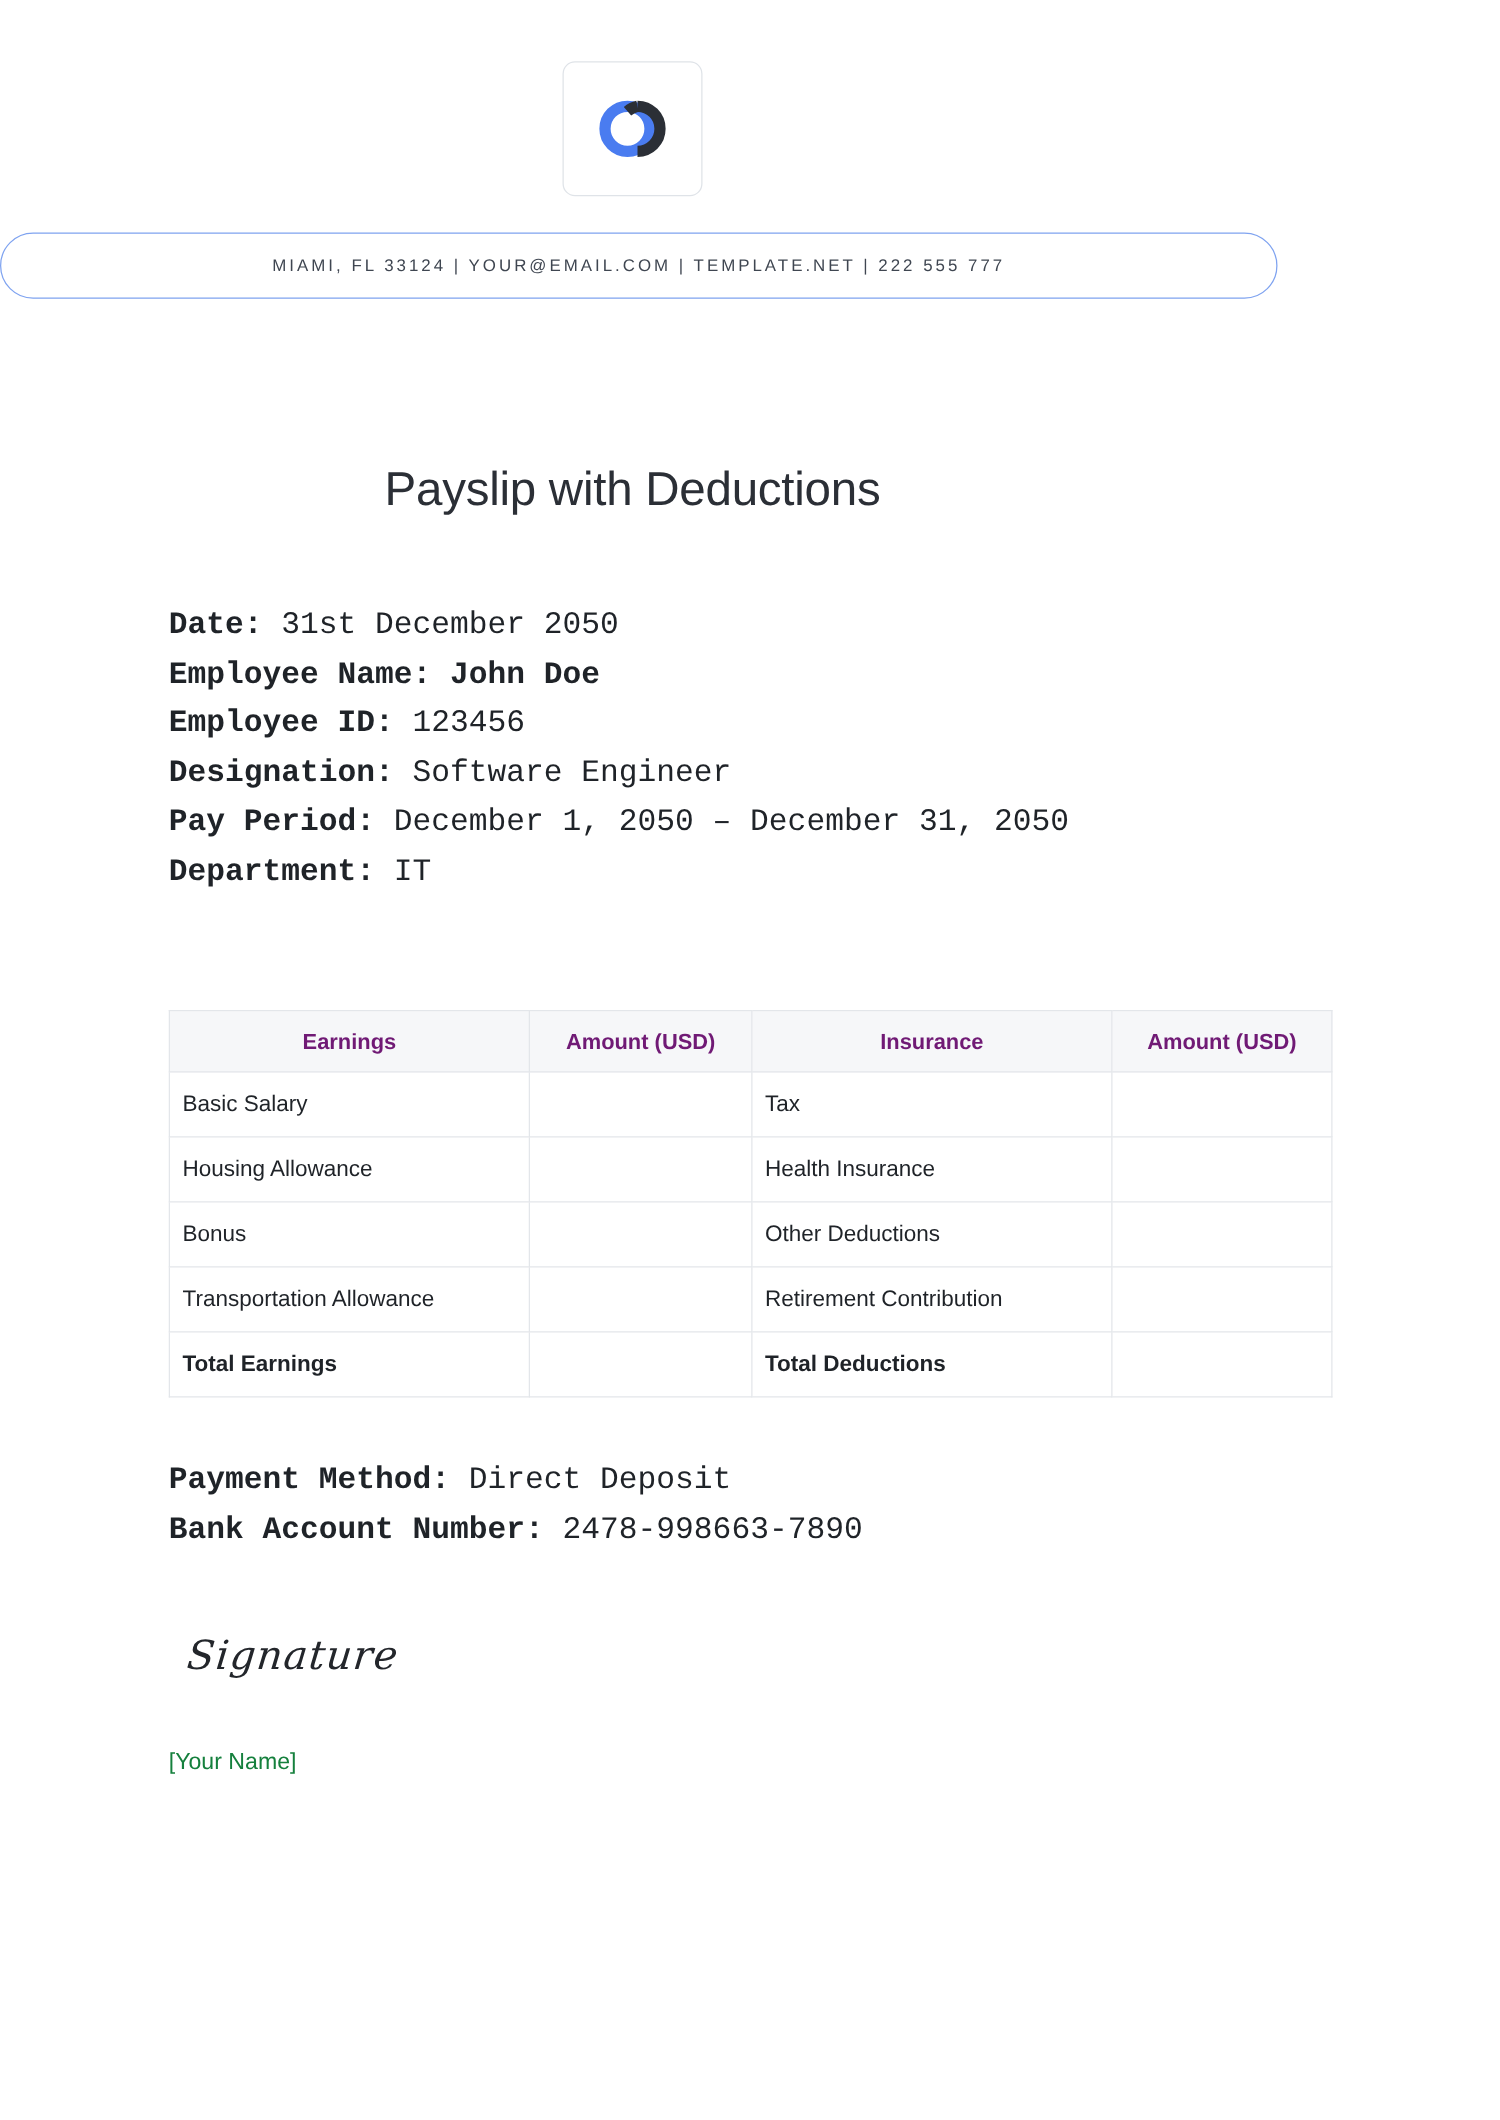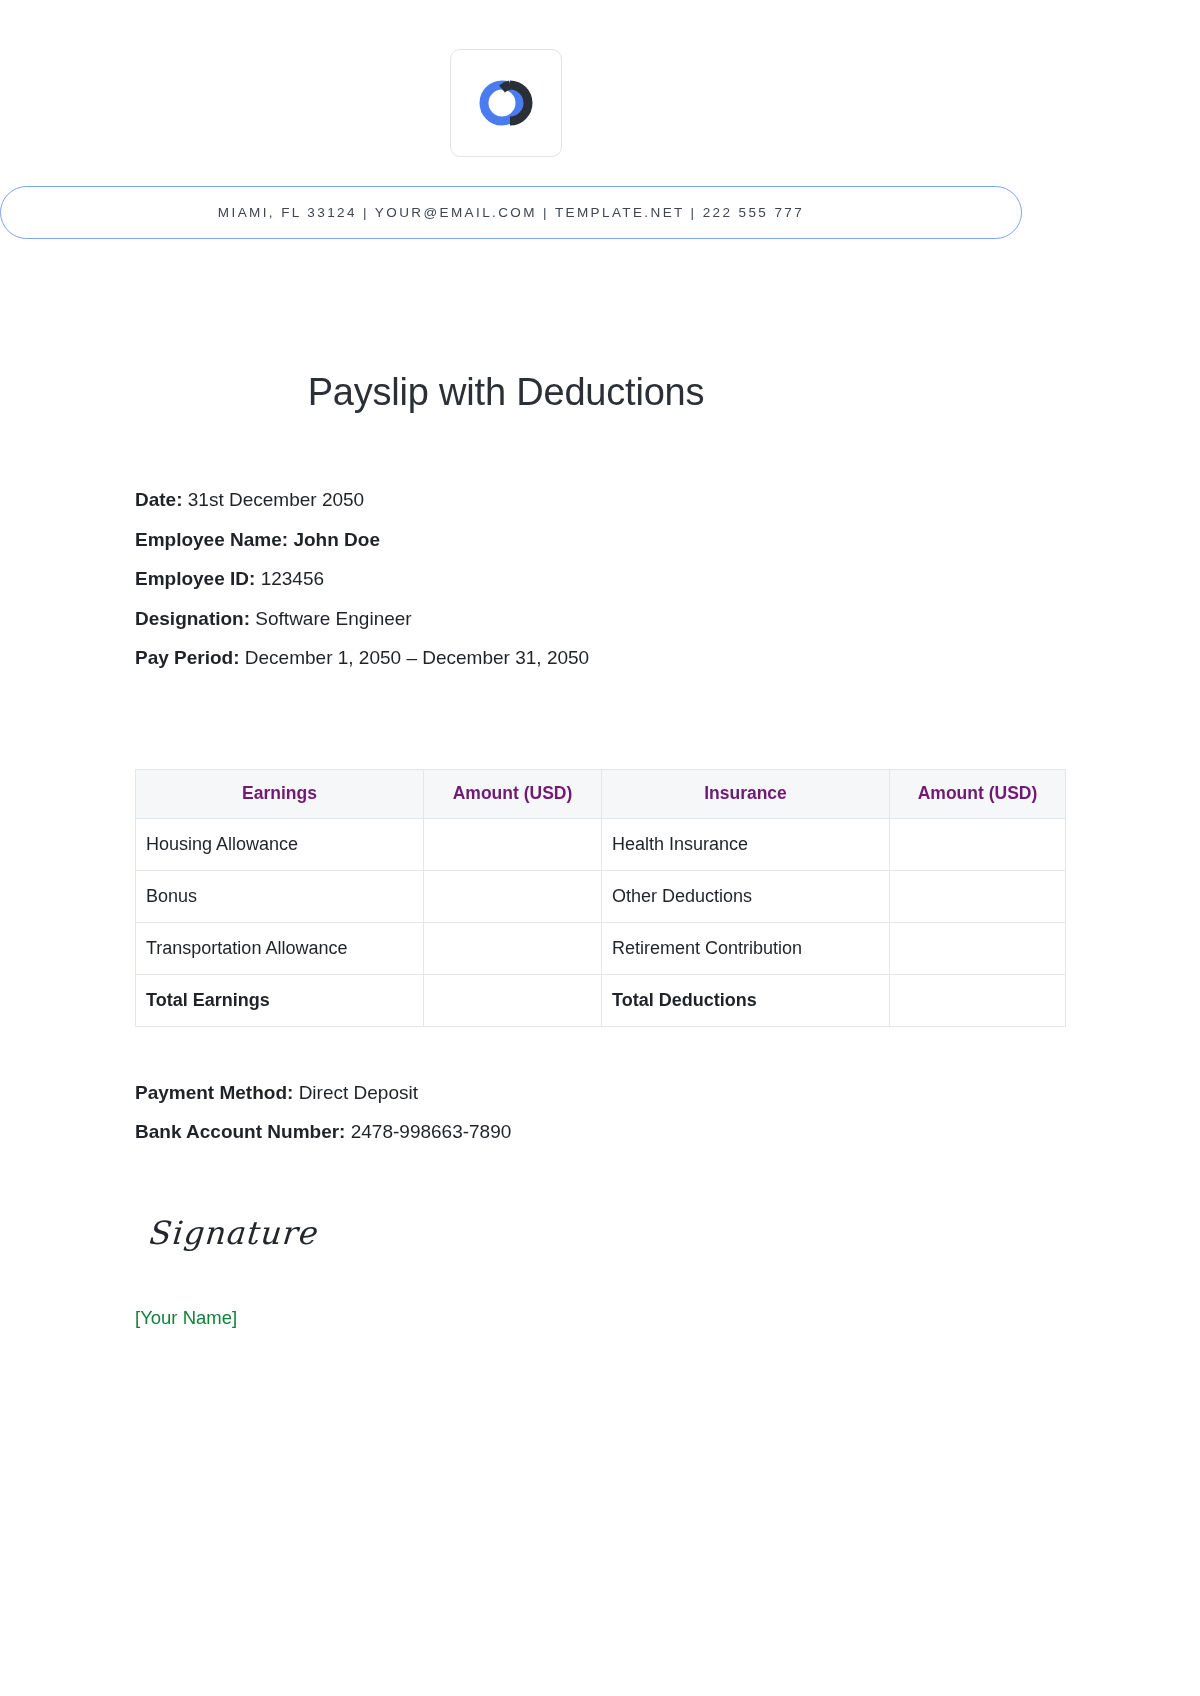--- a/index.html
+++ b/index.html
@@ -69,23 +69,24 @@
     color: #2b2f36;
     letter-spacing: -0.2px;
   }
 
   
   .meta {
     margin: 0;
     padding: 66px 0 0 135px;
   }
   .meta-line {
-    font-size: 19px;
+    font-size: 25px;
     line-height: 39.5px;
     color: #1f2328;
+    font-family: Liberation Mono, monospace;
   }
   .meta-line b { font-weight: bold; }
   .meta-line.all-bold, .meta-line.all-bold span { font-weight: bold; }
 
   
   .table-wrap {
     padding: 91px 0 0 135px;
   }
   table.payslip {
     border-collapse: collapse;
@@ -178,40 +179,50 @@
       <span>123456</span>
     </div>
     <div class="meta-line">
       <b>Designation:</b>
       <span>Software Engineer</span>
     </div>
     <div class="meta-line">
       <b>Pay Period:</b>
       <span>December 1, 2050 – December 31, 2050</span>
     </div>
+    <div class="meta-line">
+      <b>Department:</b>
+      <span>IT</span>
+    </div>
   </div>
 
   <div class="table-wrap">
     <table class="payslip">
       <colgroup>
         <col class="c1">
           <col class="c2">
           <col class="c3">
           <col class="c4">
       </colgroup>
       <thead>
         <tr>
           <th>Earnings</th>
           <th>Amount (USD)</th>
           <th>Insurance</th>
           <th>Amount (USD)</th>
         </tr>
       </thead>
       <tbody>
         <tr>
+          <td class="label">Basic Salary</td>
+          <td></td>
+          <td class="label">Tax</td>
+          <td></td>
+        </tr>
+        <tr>
           <td class="label">Housing Allowance</td>
           <td></td>
           <td class="label">Health Insurance</td>
           <td></td>
         </tr>
         <tr>
           <td class="label">Bonus</td>
           <td></td>
           <td class="label">Other Deductions</td>
           <td></td>

